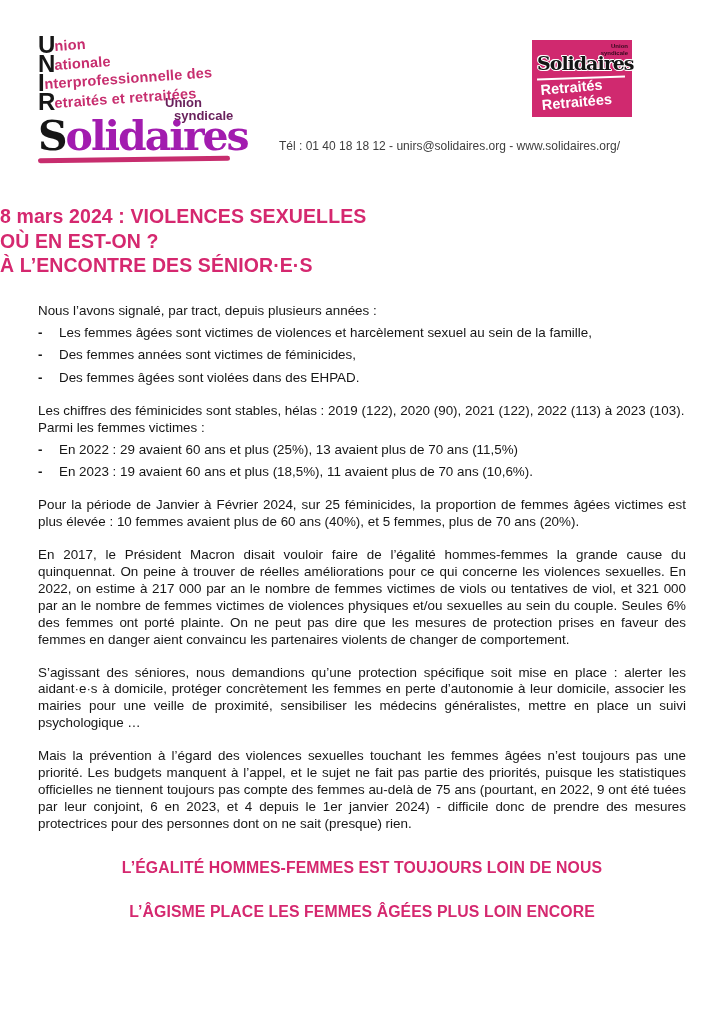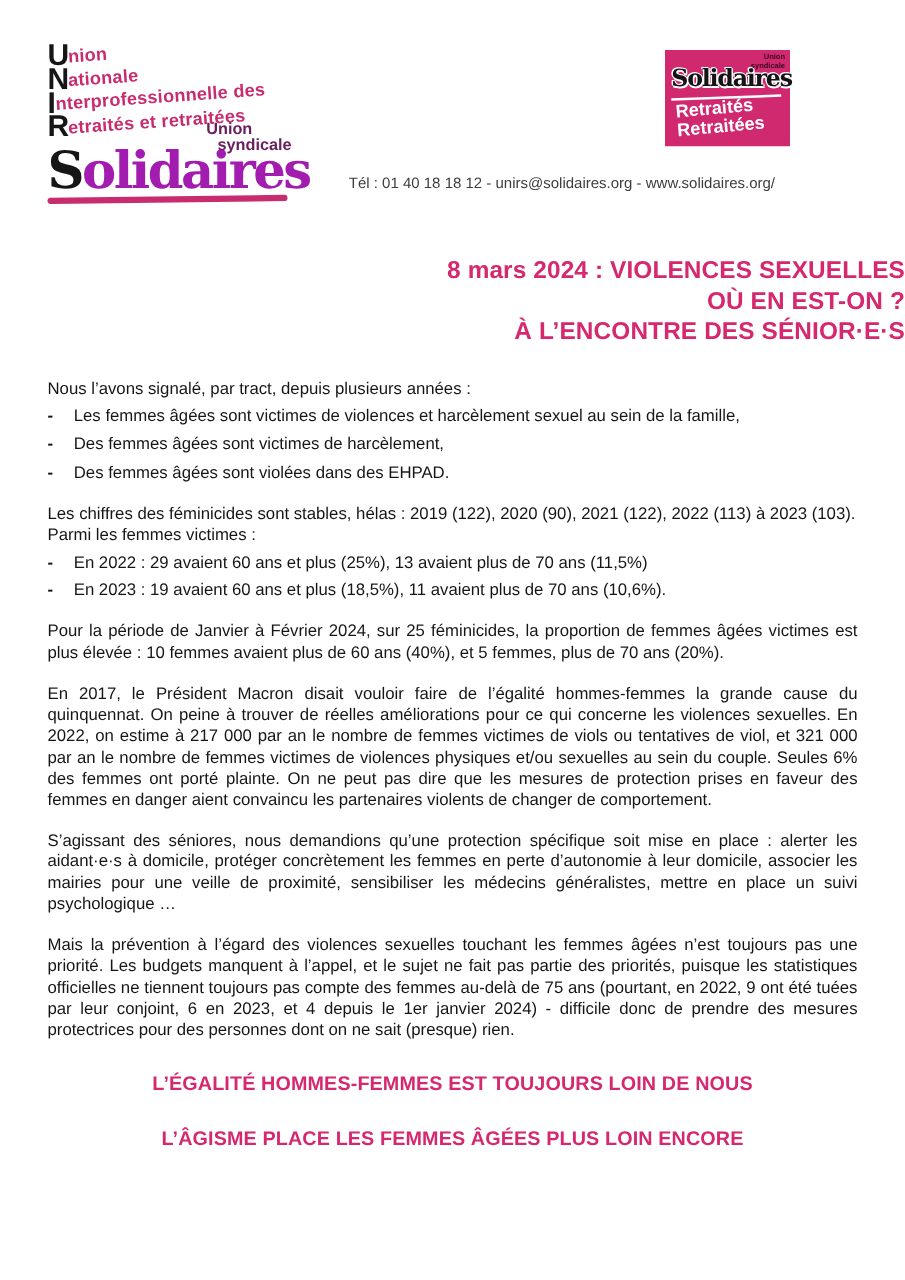--- a/index.html
+++ b/index.html
@@ -63,21 +63,21 @@
   }
 
   
   .contact {
     position:absolute; top:138px; right:104px; text-align:right;
     font-size:12px; line-height:16.5px; color:#3d3d3d;
   }
 
   
   .doc-title {
-    padding-top:204px; text-align:right; color:#d5286f; font-weight:bold;
+    padding-top:204px; text-align:left; color:#d5286f; font-weight:bold;
     font-size:19.5px; line-height:24.5px; letter-spacing:0.1px;
   }
 
   
   .body-text {
     padding:0 38px; font-size:13.4px; line-height:16.9px;
     text-align:justify; color:#161616;
   }
   .lead { margin-top:25px; }
   .bullet { display:flex; margin-top:5.5px; }
@@ -152,21 +152,21 @@
   <div class="body-text">
 
     <div class="lead">Nous l’avons signalé, par tract, depuis plusieurs années :</div>
 
     <div class="bullet">
       <span class="dash">-</span>
       <span class="btxt">Les femmes âgées sont victimes de violences et harcèlement sexuel au sein de la famille,</span>
     </div>
     <div class="bullet">
       <span class="dash">-</span>
-      <span class="btxt">Des femmes âgées sont victimes de harcèlement,</span>
+      <span class="btxt">Des femmes années sont victimes de féminicides,</span>
     </div>
     <div class="bullet">
       <span class="dash">-</span>
       <span class="btxt">Des femmes âgées sont violées dans des EHPAD.</span>
     </div>
 
 
     <div class="para">Les chiffres des féminicides sont stables, hélas : 2019 (122), 2020 (90), 2021 (122), 2022 (113) à 2023 (103).</div>
     <div class="para-tight">Parmi les femmes victimes :</div>
 

